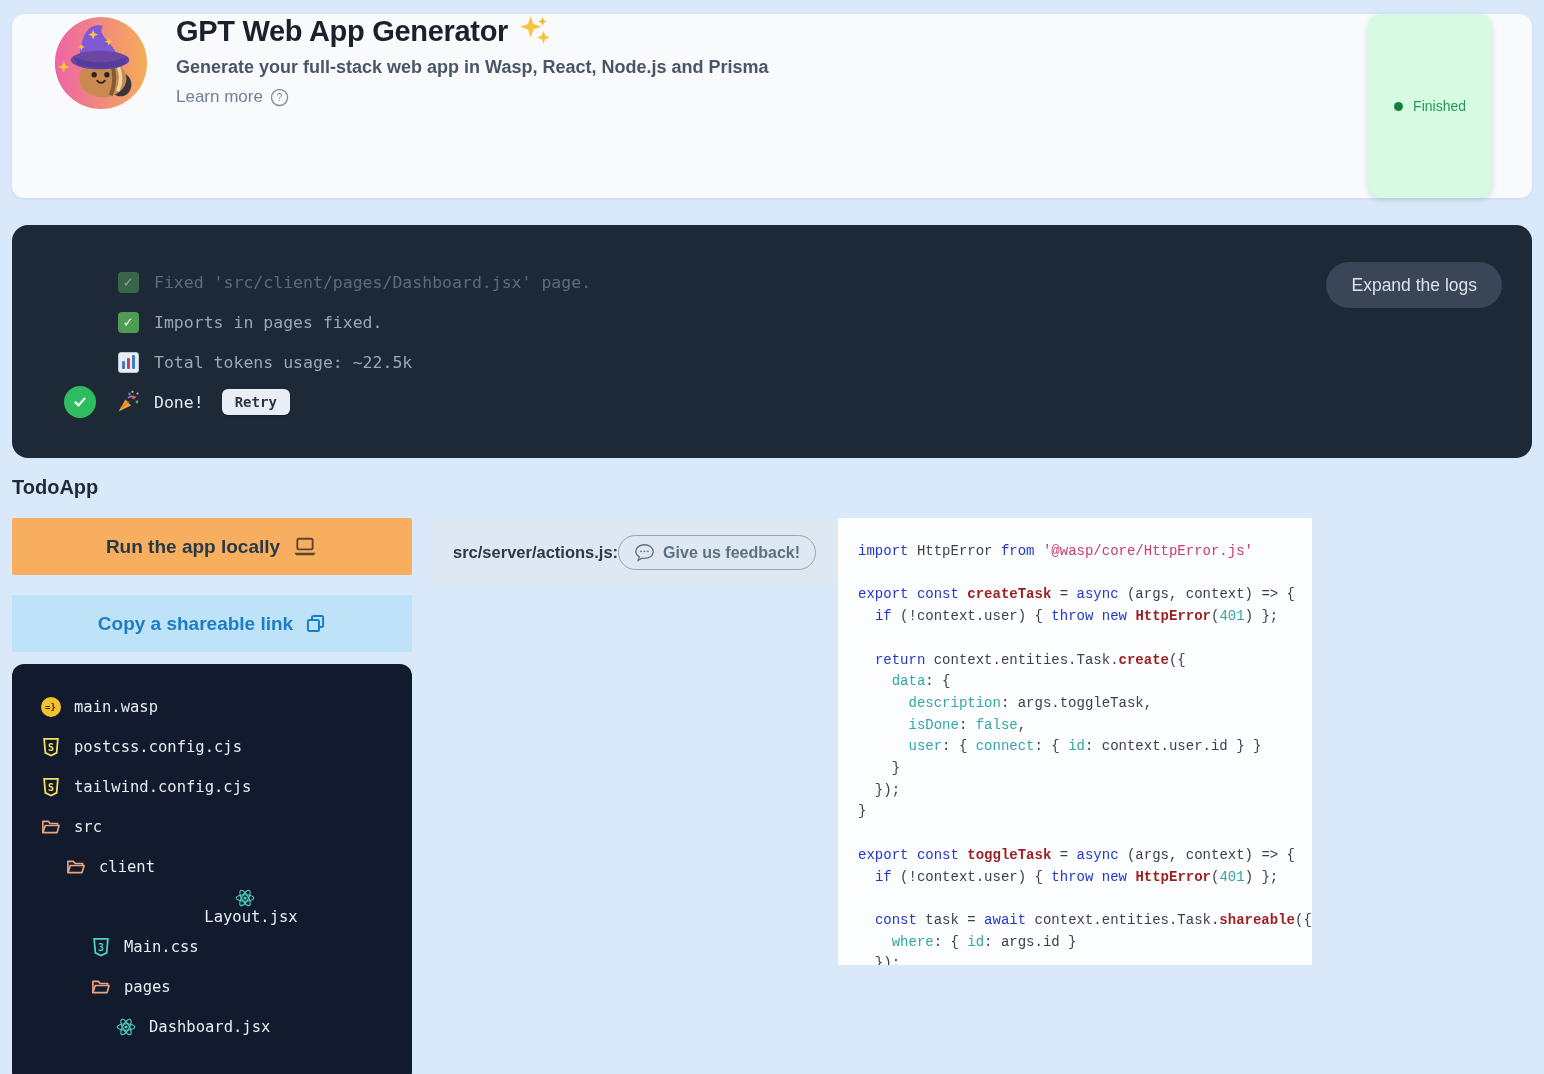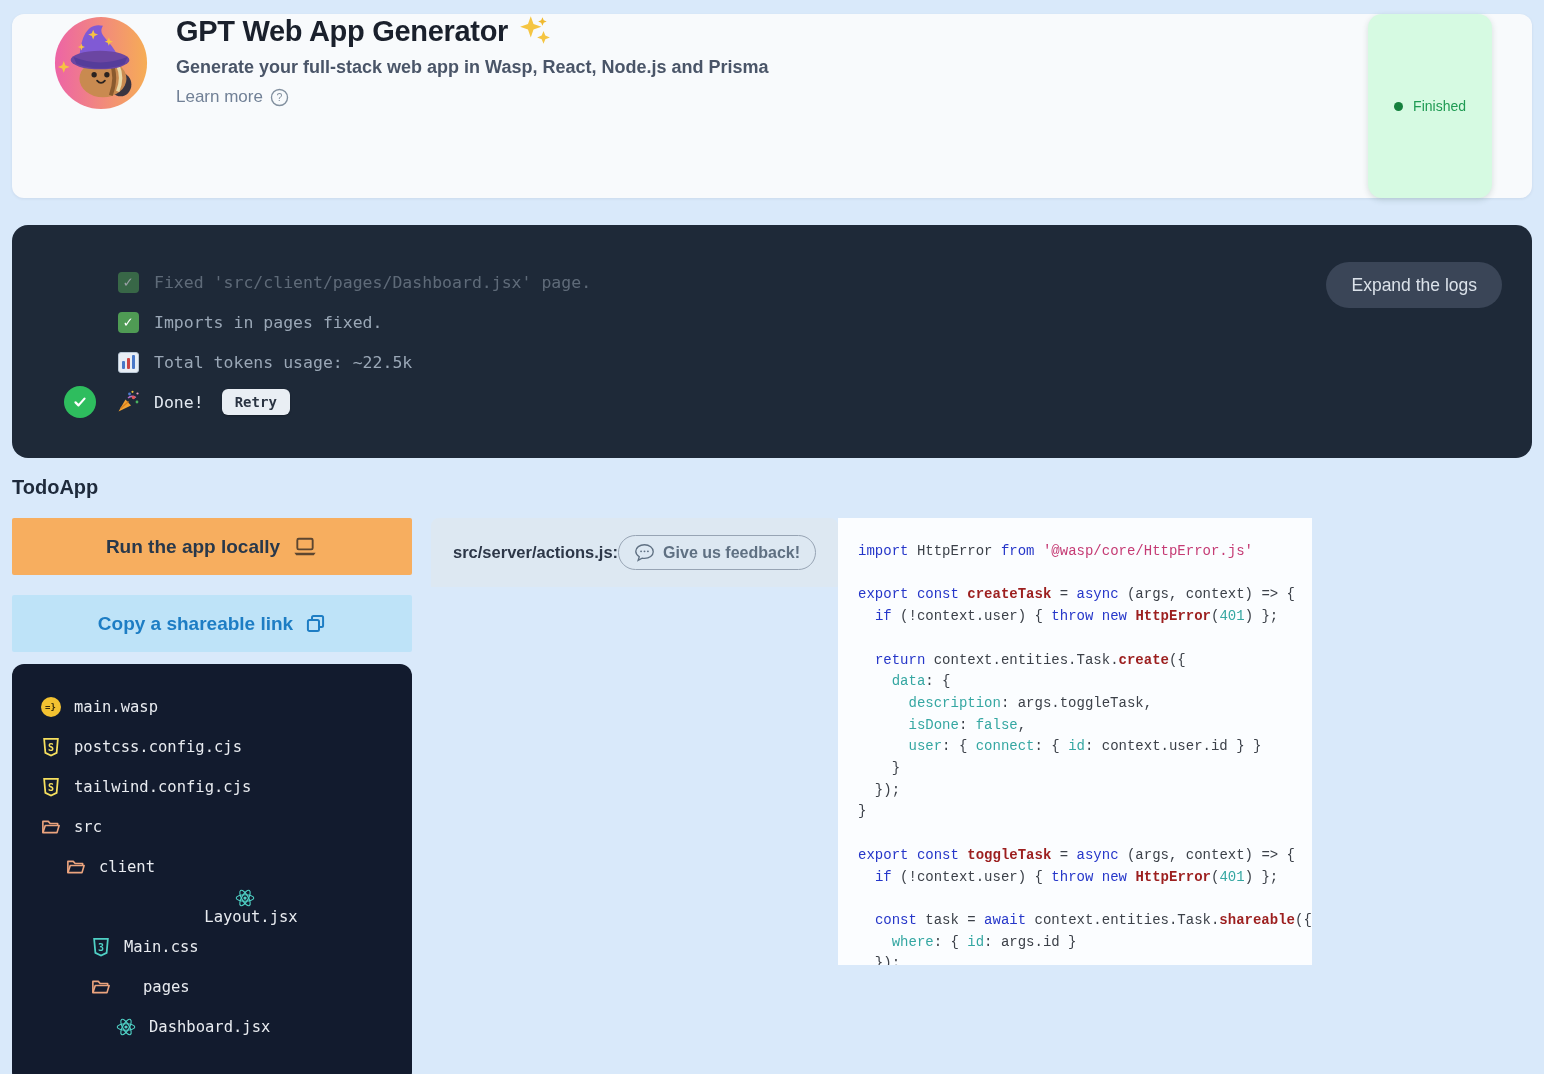--- a/index.html
+++ b/index.html
@@ -305,21 +305,21 @@
           </div>
           <div class="tree-row" style="padding-left: 50px;">
             <span class="tree-ic">
               <svg viewBox="0 0 16 16">
                 <path d="M2.5 1.5h11l-1 11.2L8 14.8l-4.5-2.1z" fill="none" stroke="#4fd1c5" stroke-width="1.4"></path>
                 <text x="8" y="10.8" text-anchor="middle" font-size="8" font-weight="bold" fill="#4fd1c5" font-family="monospace">3</text>
               </svg>
             </span>
             <span>Main.css</span>
           </div>
-          <div class="tree-row" style="padding-left: 50px; gap: 19px;">
+          <div class="tree-row" style="padding-left: 50px;">
             <span class="tree-ic">
               <svg viewBox="0 0 16 16" fill="none" stroke="#eba47e" stroke-width="1.3" stroke-linejoin="round">
                 <path d="M1.5 12.5V3.5h4.3L7.3 5.2h6v1.6"></path>
                 <path d="M3.4 6.8h11.1l-1.7 5.7H1.5z"></path>
               </svg>
             </span>
             <span>pages</span>
           </div>
           <div class="tree-row" style="padding-left: 75px;">
             <span class="tree-ic">

